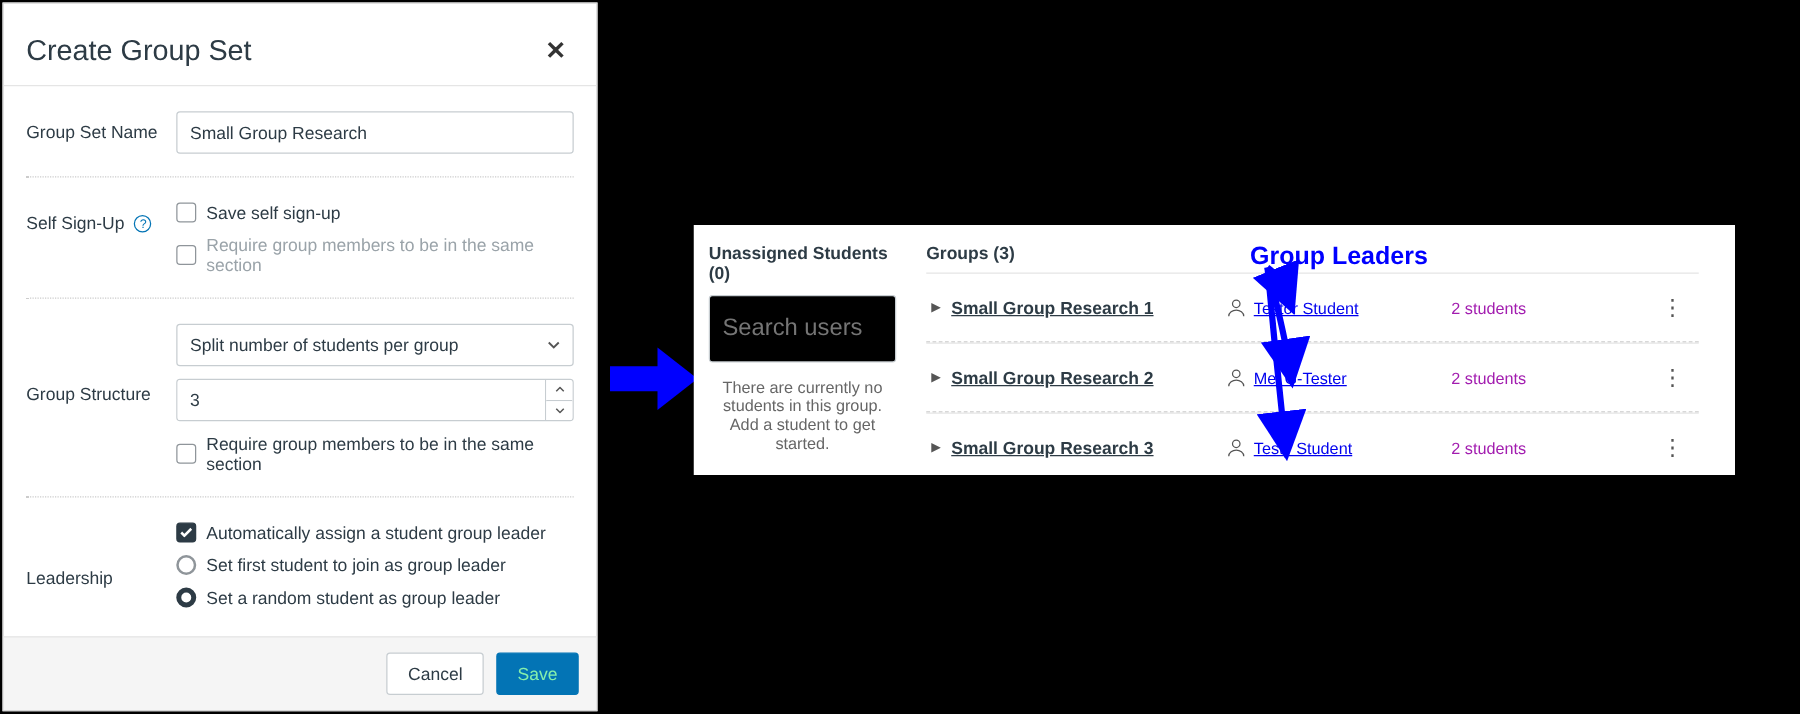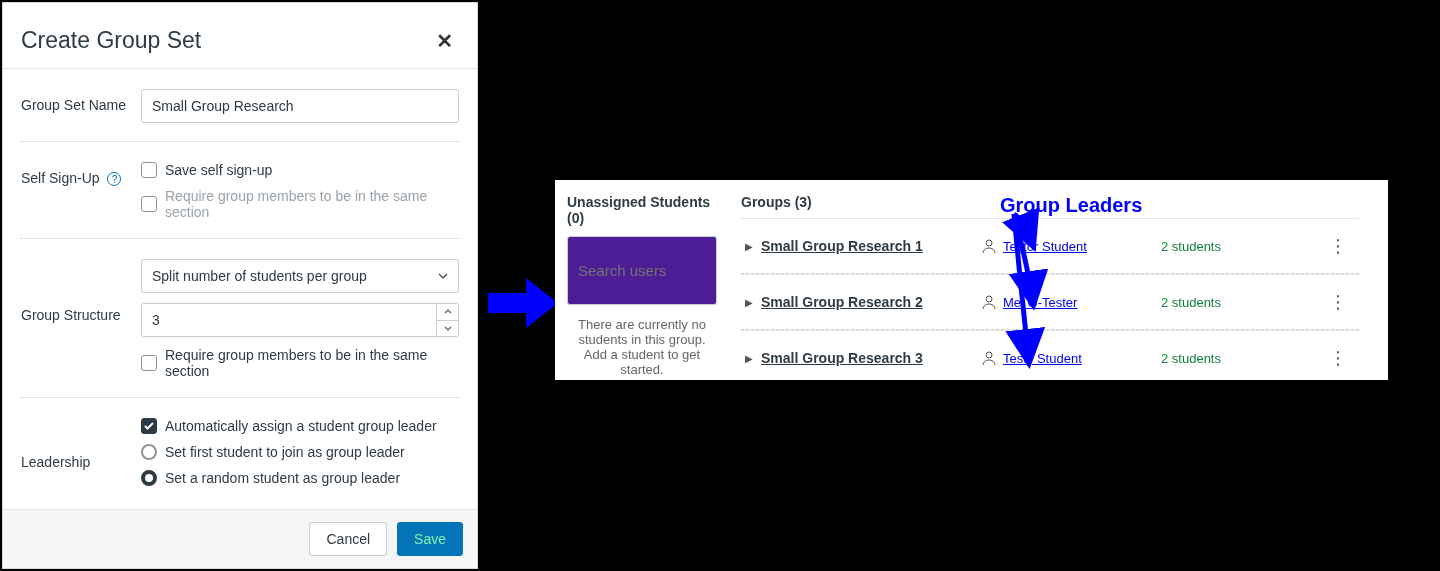--- a/index.html
+++ b/index.html
@@ -229,24 +229,24 @@
   }
   .gp-left-title {
     font-weight: 600;
     font-size: 14px;
     margin-bottom: 10px;
   }
   .search-box {
     width: 100%;
     border: 1px solid #c7cdd1;
     border-radius: 3px;
-    padding: 25px 10px;
-    font-size: 15px;
+    padding: 15px 10px;
+    font-size: 19px;
     color: #888;
-    background: #4c1d95;
+    background: #000000;
   }
   .empty-text {
     margin-top: 12px;
     font-size: 13px;
     color: #666;
     text-align: center;
   }
   .gp-right {
     flex: 1;
     padding: 14px 29px 0 12px;
@@ -286,21 +286,21 @@
   .leader-cell a {
     color: #0000ee;
     text-decoration: underline;
     font-size: 13px;
   }
   .person-icon {
     width: 16px; height: 16px;
   }
   .count-cell {
     width: 160px;
-    color: #15803d;
+    color: #a21caf;
     font-size: 13px;
   }
   .kebab {
     margin-left: auto;
     color: #555;
     font-size: 18px;
     cursor: pointer;
     background: none;
     border: none;
     padding: 0 8px;

